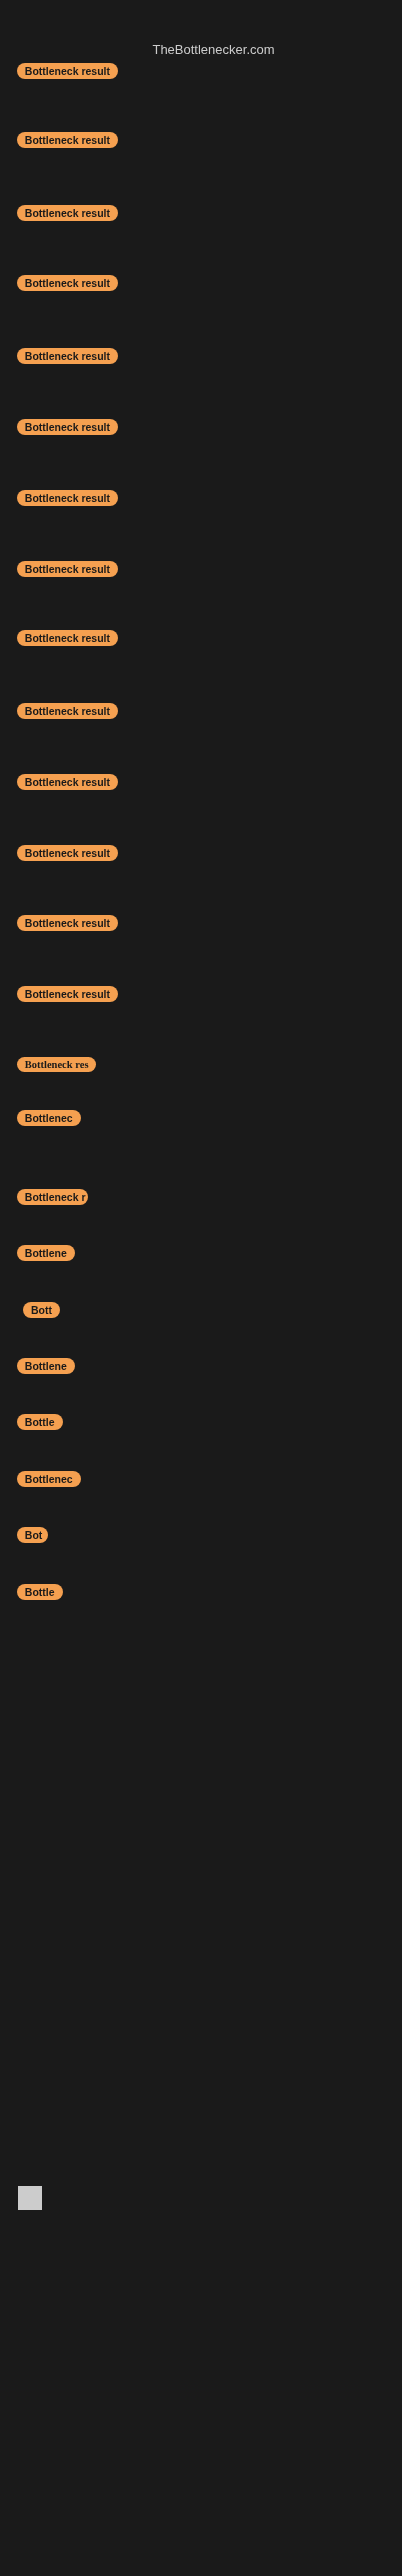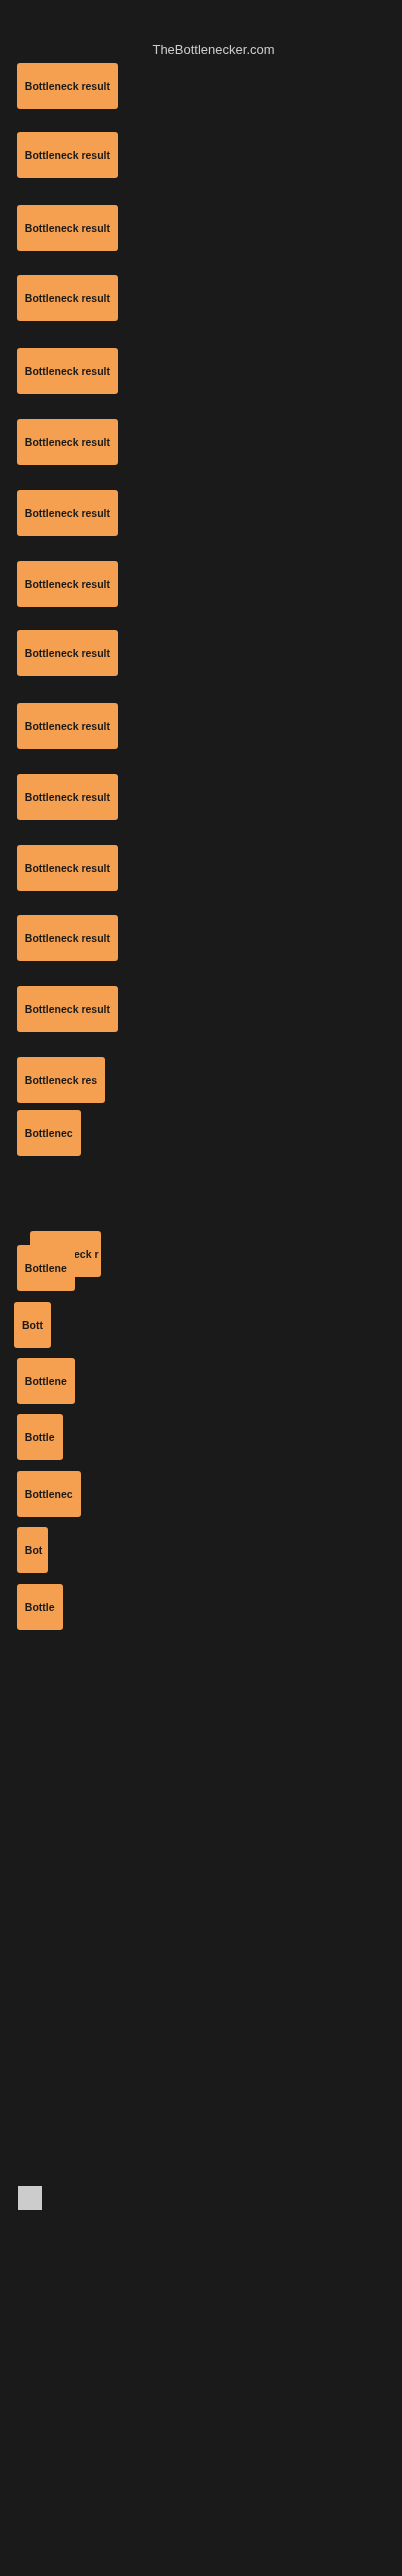--- a/index.html
+++ b/index.html
@@ -28,22 +28,22 @@
       margin: 3.2px 0;
       padding: 1.6px 0;
     }
 
     .bottleneck-badge {
       display: inline-block;
       background-color: #f5a050;
       color: #1a1a1a;
       font-size: 10.5px;
       font-weight: bold;
-      padding: 17px 8px;
-      border-radius: 3px;
+      padding: 2px 8px;
+      border-radius: 8px;
       white-space: nowrap;
       overflow: hidden;
     }
 
     .cursor-line {
       position: absolute;
       left: 6.4px;
       width: 1.6px;
       height: 16px;
       background-color: #cccccc;
@@ -72,23 +72,23 @@
 <div class="bottleneck-item" style="position: absolute; top: 331px; left: 4.8px;"><span class="bottleneck-badge" style="max-width: 105px;">Bottleneck result</span></div>
 <div class="bottleneck-item" style="position: absolute; top: 402px; left: 4.8px;"><span class="bottleneck-badge" style="max-width: 105px;">Bottleneck result</span></div>
 <div class="bottleneck-item" style="position: absolute; top: 473px; left: 4.8px;"><span class="bottleneck-badge" style="max-width: 105px;">Bottleneck result</span></div>
 <div class="bottleneck-item" style="position: absolute; top: 544px; left: 4.8px;"><span class="bottleneck-badge" style="max-width: 105px;">Bottleneck result</span></div>
 <div class="bottleneck-item" style="position: absolute; top: 613px; left: 4.8px;"><span class="bottleneck-badge" style="max-width: 105px;">Bottleneck result</span></div>
 <div class="bottleneck-item" style="position: absolute; top: 686px; left: 4.8px;"><span class="bottleneck-badge" style="max-width: 105px;">Bottleneck result</span></div>
 <div class="bottleneck-item" style="position: absolute; top: 757px; left: 4.8px;"><span class="bottleneck-badge" style="max-width: 105px;">Bottleneck result</span></div>
 <div class="bottleneck-item" style="position: absolute; top: 828px; left: 4.8px;"><span class="bottleneck-badge" style="max-width: 105px;">Bottleneck result</span></div>
 <div class="bottleneck-item" style="position: absolute; top: 898px; left: 4.8px;"><span class="bottleneck-badge" style="max-width: 105px;">Bottleneck result</span></div>
 <div class="bottleneck-item" style="position: absolute; top: 969px; left: 4.8px;"><span class="bottleneck-badge" style="max-width: 105px;">Bottleneck result</span></div>
-<div class="bottleneck-item" style="position: absolute; top: 1040px; left: 4.8px;"><span class="bottleneck-badge" style="max-width: 89px;">Bottleneck res</span></div>
+<div class="bottleneck-item" style="position: absolute; top: 1040px; left: 4.8px; font-family: Liberation Serif, serif;"><span class="bottleneck-badge" style="max-width: 89px;">Bottleneck res</span></div>
 <div class="bottleneck-item" style="position: absolute; top: 1093px; left: 4.8px;"><span class="bottleneck-badge" style="max-width: 64px;">Bottlenec</span></div>
-<div class="bottleneck-item" style="position: absolute; top: 1214px; left: 4.8px; margin-left: 13px;"><span class="bottleneck-badge" style="max-width: 71px;">Bottleneck r</span></div>
+<div class="bottleneck-item" style="position: absolute; top: 1172px; left: 4.8px;"><span class="bottleneck-badge" style="max-width: 71px;">Bottleneck r</span></div>
 <div class="bottleneck-item" style="position: absolute; top: 1228px; left: 4.8px;"><span class="bottleneck-badge" style="max-width: 58px;">Bottlene</span></div>
-<div class="bottleneck-item" style="position: absolute; top: 1285px; left: 2px;"><span class="bottleneck-badge" style="max-width: 37px;">Bott</span></div>
+<div class="bottleneck-item" style="position: absolute; top: 1285px; left: 11px;"><span class="bottleneck-badge" style="max-width: 37px;">Bott</span></div>
 <div class="bottleneck-item" style="position: absolute; top: 1341px; left: 4.8px;"><span class="bottleneck-badge" style="max-width: 58px;">Bottlene</span></div>
 <div class="bottleneck-item" style="position: absolute; top: 1397px; left: 4.8px;"><span class="bottleneck-badge" style="max-width: 47px; text-align: center;">Bottle</span></div>
 <div class="bottleneck-item" style="position: absolute; top: 1454px; left: 4.8px;"><span class="bottleneck-badge" style="max-width: 68px;">Bottlenec</span></div>
 <div class="bottleneck-item" style="position: absolute; top: 1510px; left: 4.8px;"><span class="bottleneck-badge" style="max-width: 31px;">Bot</span></div>
 <div class="bottleneck-item" style="position: absolute; top: 1567px; left: 4.8px;"><span class="bottleneck-badge" style="max-width: 53px;">Bottle</span></div>
 
 
 </body></html>

